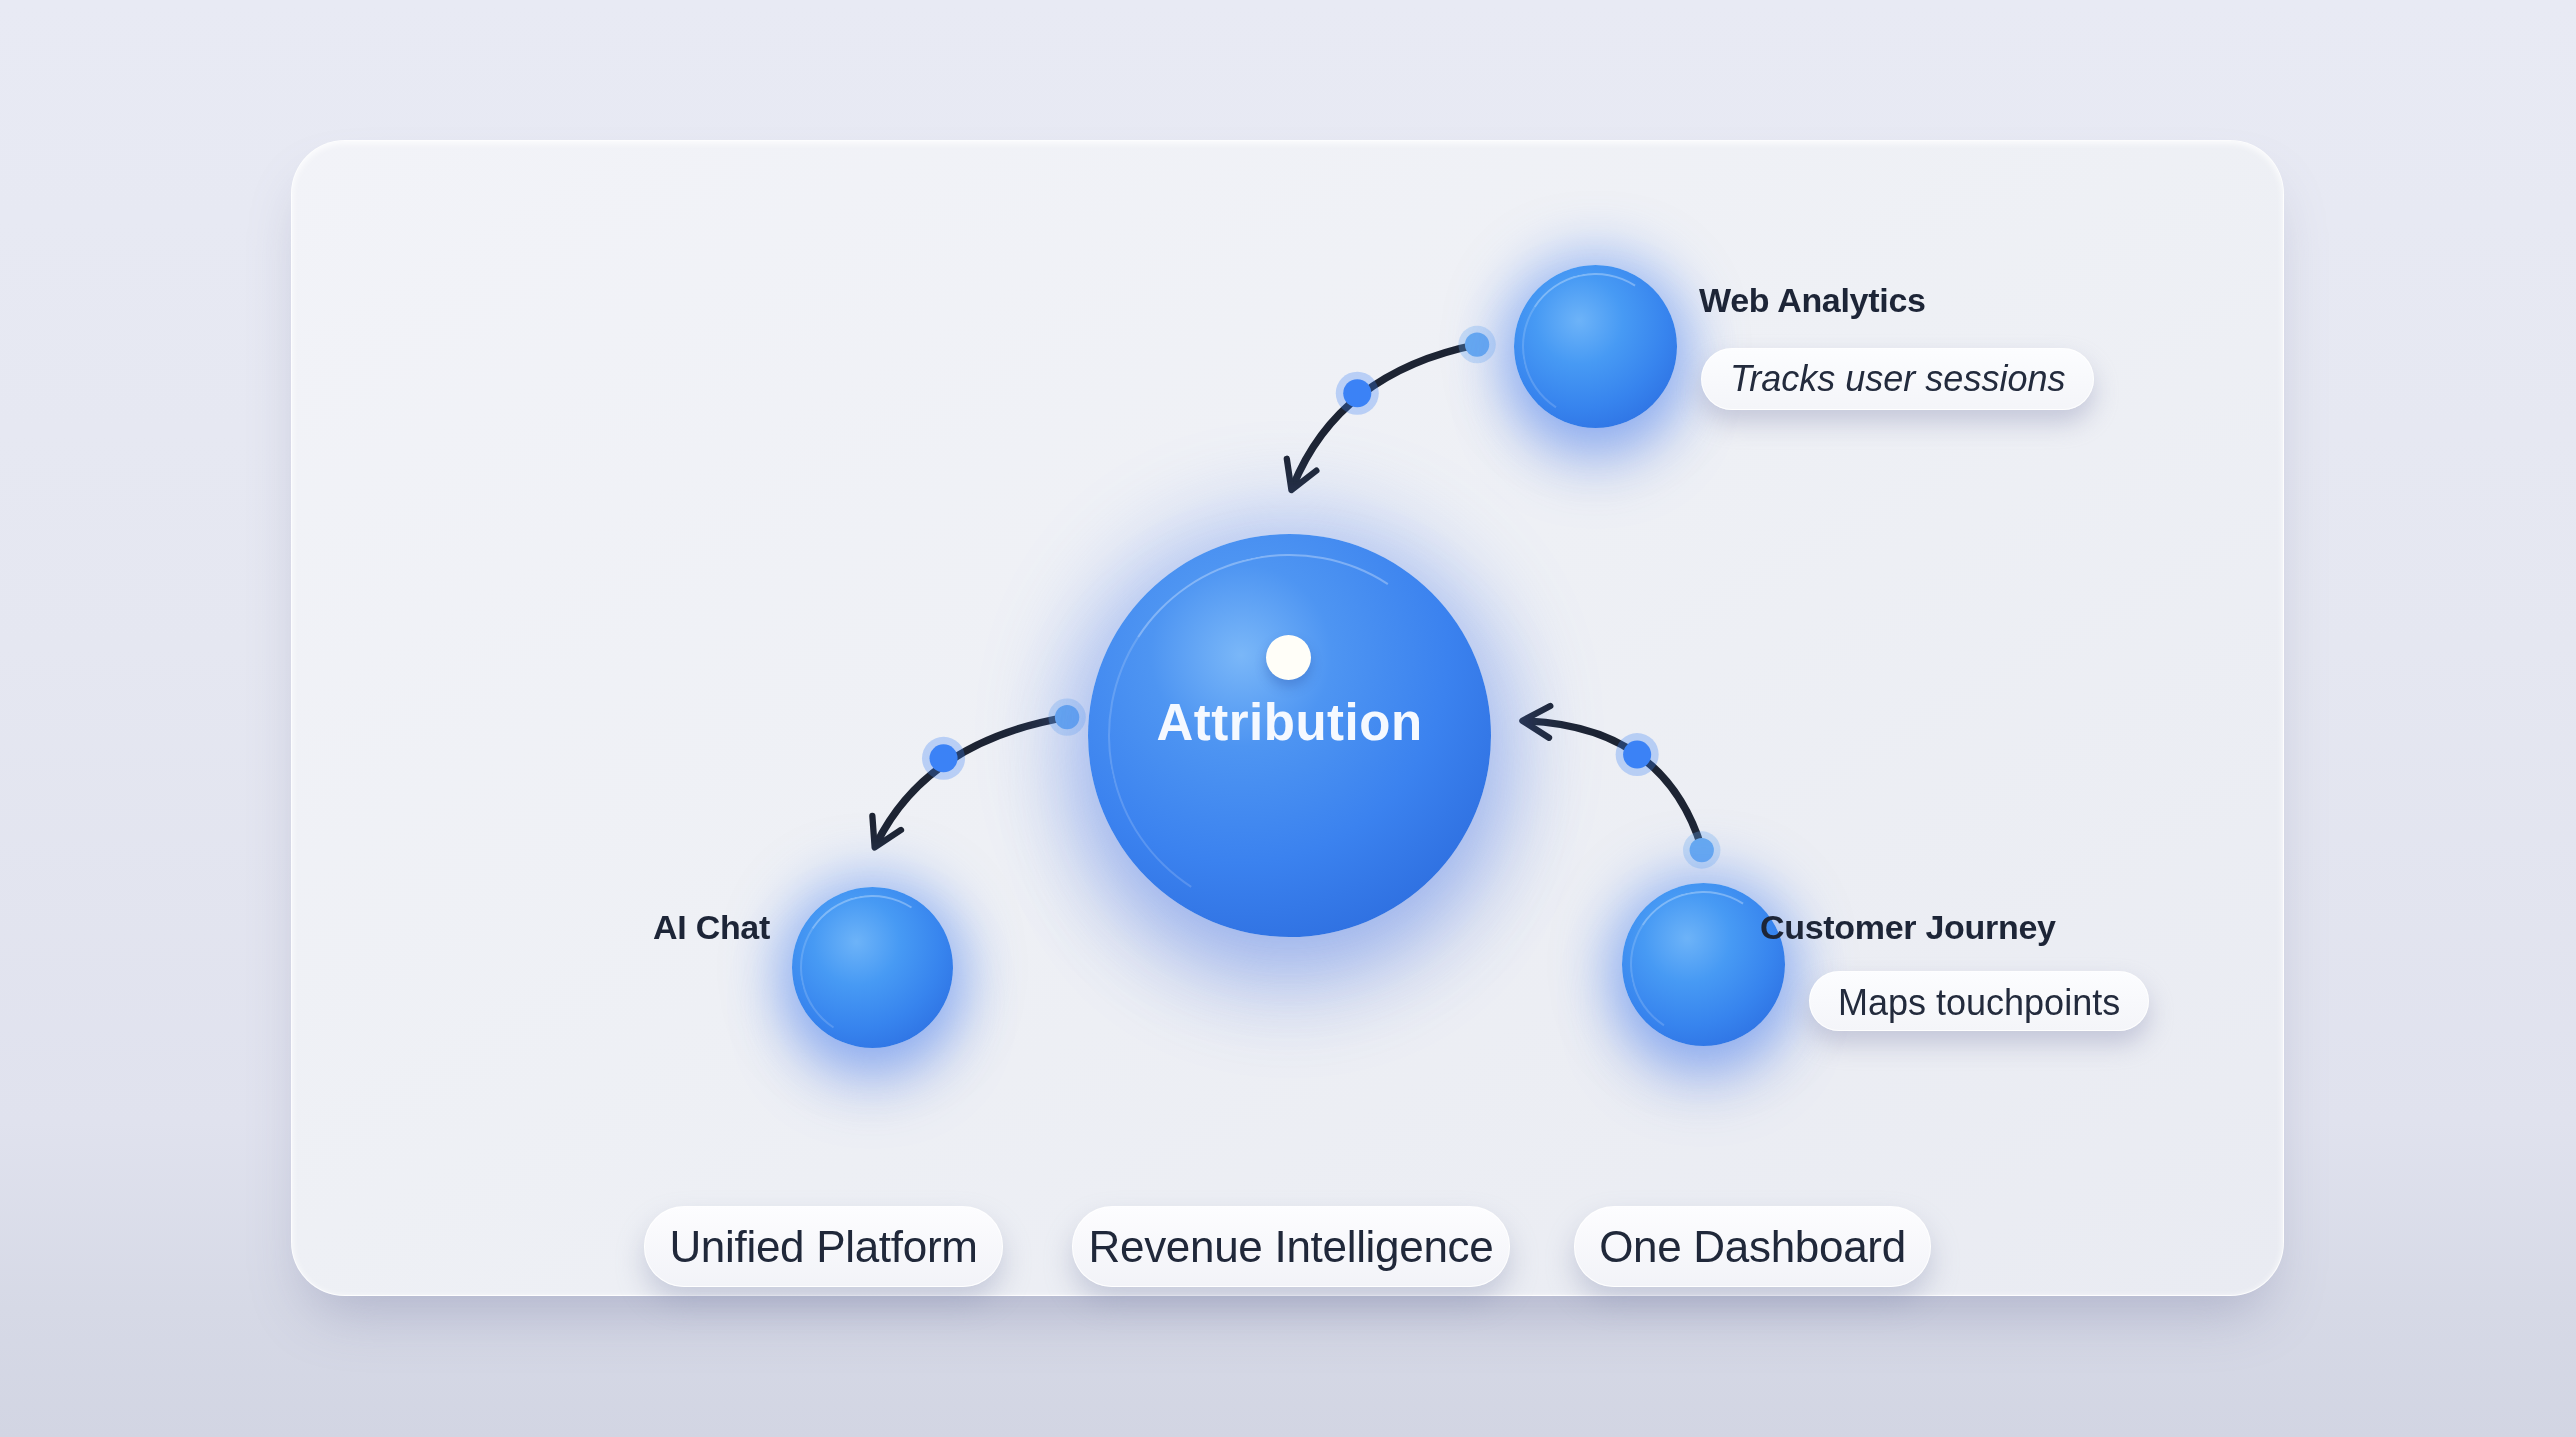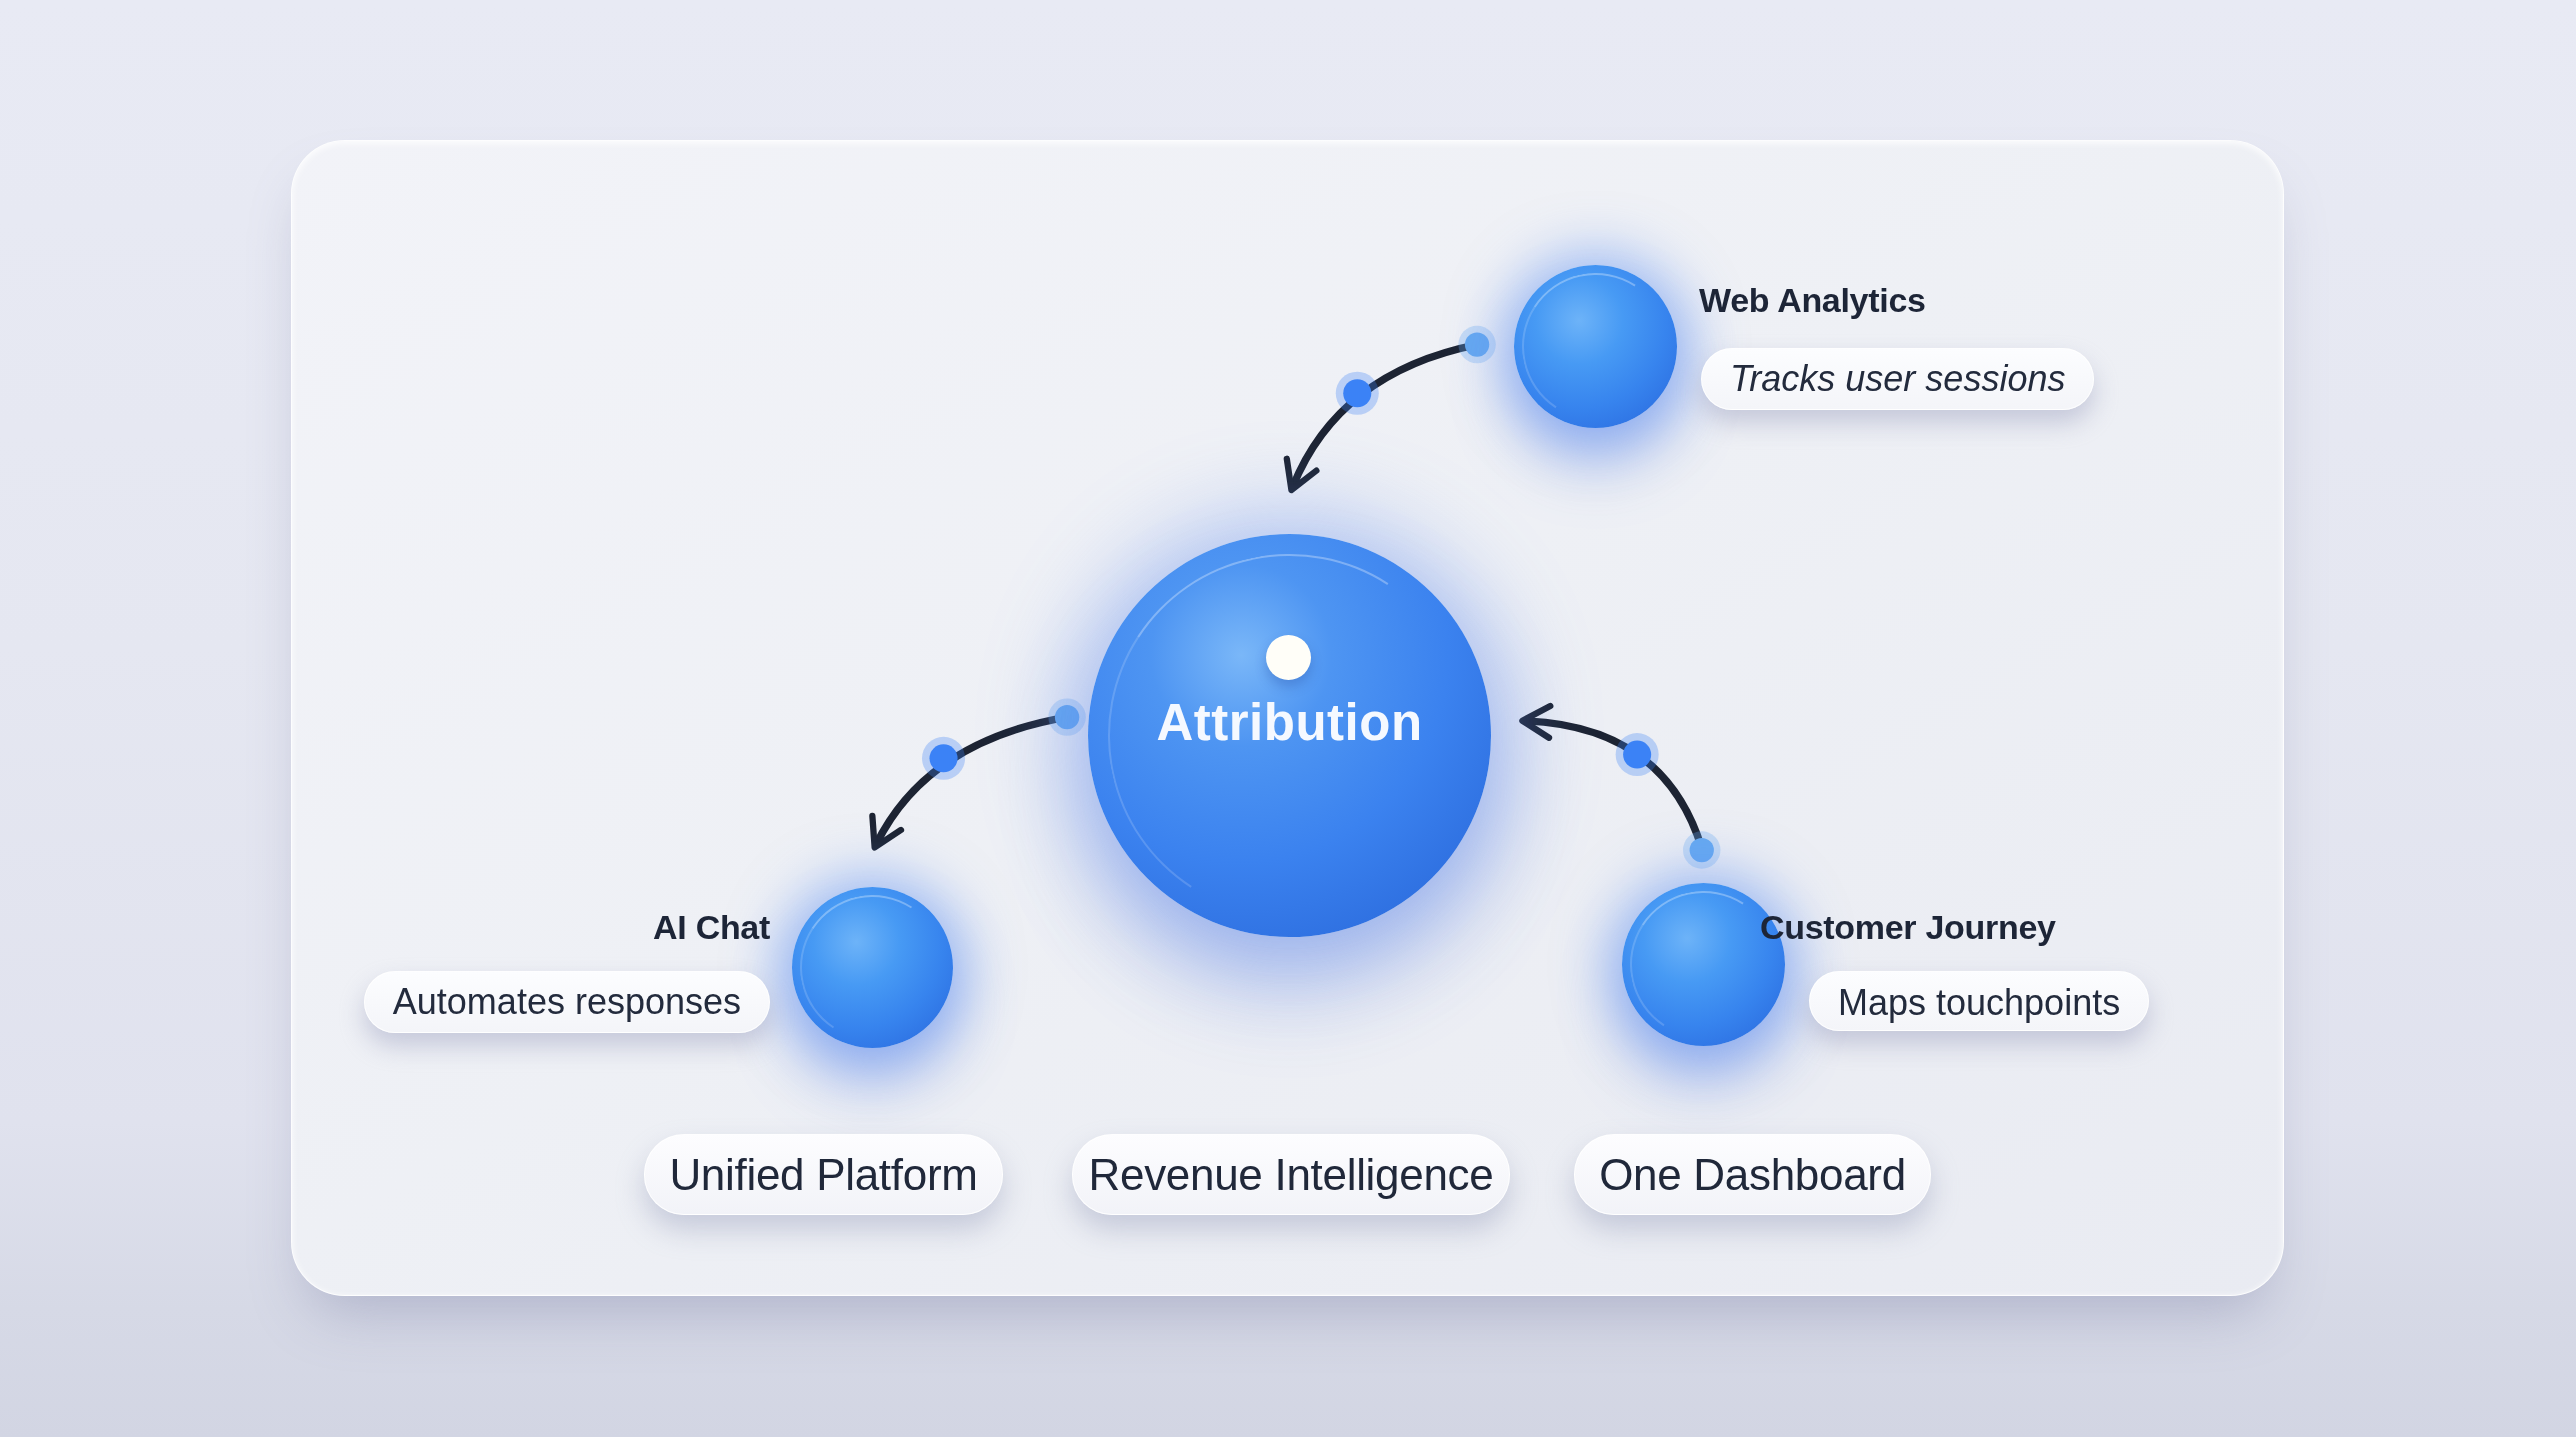--- a/index.html
+++ b/index.html
@@ -66,21 +66,21 @@
     border:0.9px solid rgba(255,255,255,0.9);
     box-shadow:0 13px 24px rgba(148,154,186,0.45);
     font-size:36px;line-height:60px;font-weight:500;color:#232b3d;
     padding:0 28px;white-space:nowrap;
   }
   .pill-web{left:1701px;top:348px;font-style:italic;}
   .pill-ai{right:1806px;top:971px;}
   .pill-cj{left:1809px;top:971px;height:60px;line-height:62px;}
   
   .chip{
-    position:absolute;top:1134px;height:81px;border-radius:40px;
+    position:absolute;top:1206px;height:81px;border-radius:40px;
     background:linear-gradient(180deg,#fdfdff 0%,#f2f3f8 100%);
     border:0.9px solid rgba(255,255,255,0.9);
     box-shadow:0 15px 28px rgba(146,152,184,0.42);
     font-size:44px;line-height:79px;font-weight:500;color:#20283a;
     text-align:center;letter-spacing:-0.3px;
   }
   .chip-1{left:644px;width:359px;}
   .chip-2{left:1072px;width:438px;}
   .chip-3{left:1574px;width:357px;}
   .arrows{position:absolute;left:0;top:0;width:2576px;height:1438px;pointer-events:none;}
@@ -126,21 +126,20 @@
   <div class="sphere sphere-center"></div>
   <div class="center-dot"></div>
   <div class="center-label">Attribution</div>
 
   <div class="sphere sphere-sm sphere-web"></div>
   <div class="node-title title-web">Web Analytics</div>
   <div class="pill pill-web">Tracks user sessions</div>
 
   <div class="sphere sphere-sm sphere-ai"></div>
   <div class="node-title title-ai">AI Chat</div>
-  <div class="pill pill-ai">Automates responses</div>
 
   <div class="sphere sphere-sm sphere-cj"></div>
   <div class="node-title title-cj">Customer Journey</div>
   <div class="pill pill-cj">Maps touchpoints</div>
 
   <div class="chip chip-1">Unified Platform</div>
   <div class="chip chip-2">Revenue Intelligence</div>
   <div class="chip chip-3">One Dashboard</div>
 
 </div>

